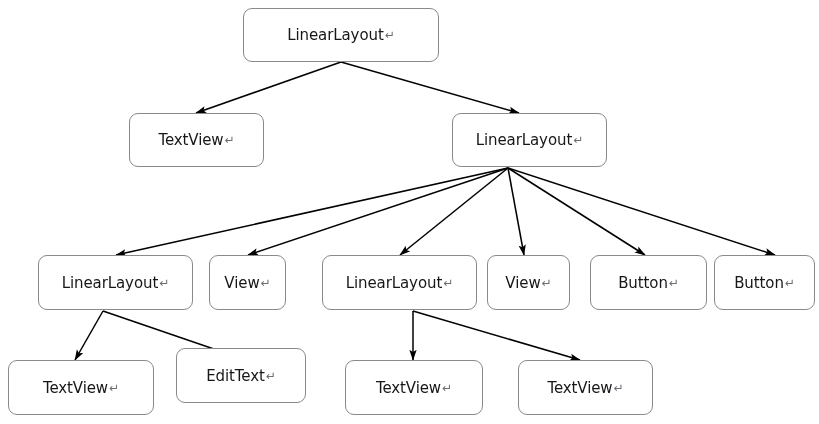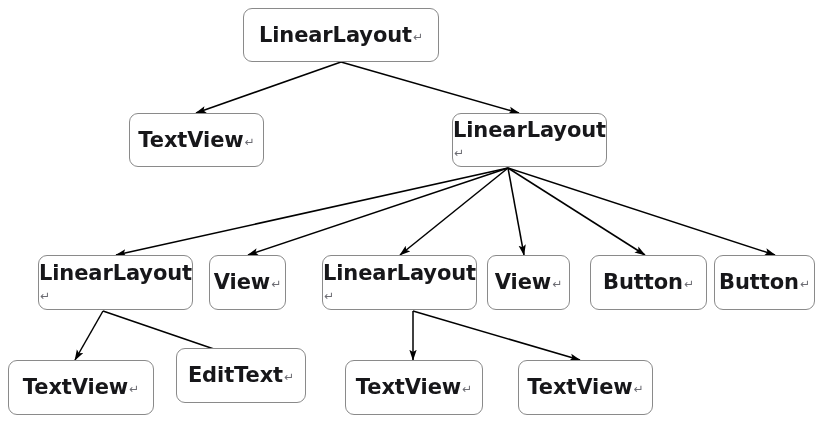--- a/index.html
+++ b/index.html
@@ -31,28 +31,27 @@
     background: #ffffff;
     border: 1px solid #8a8a8a;
     border-radius: 9px;
     display: flex;
     align-items: center;
     justify-content: center;
     z-index: 2;
   }
   .node-label {
     font-family: "DejaVu Sans", "Liberation Sans", sans-serif;
-    font-size: 21px;
+    font-size: 15px;
     color: #17171a;
     white-space: nowrap;
     letter-spacing: -0.1px;
     position: relative;
     display: inline-block;
     padding-bottom: 1px;
-    font-weight: bold;
   }
   .node-label.misspelled {
     background-repeat: repeat-x;
     background-position: left bottom;
     background-size: 4px 3px;
     background-image:
       linear-gradient(45deg, transparent 45%, #d01616 45%, #d01616 55%, transparent 55%),
       linear-gradient(-45deg, transparent 45%, #d01616 45%, #d01616 55%, transparent 55%);
   }
   .pilcrow {

